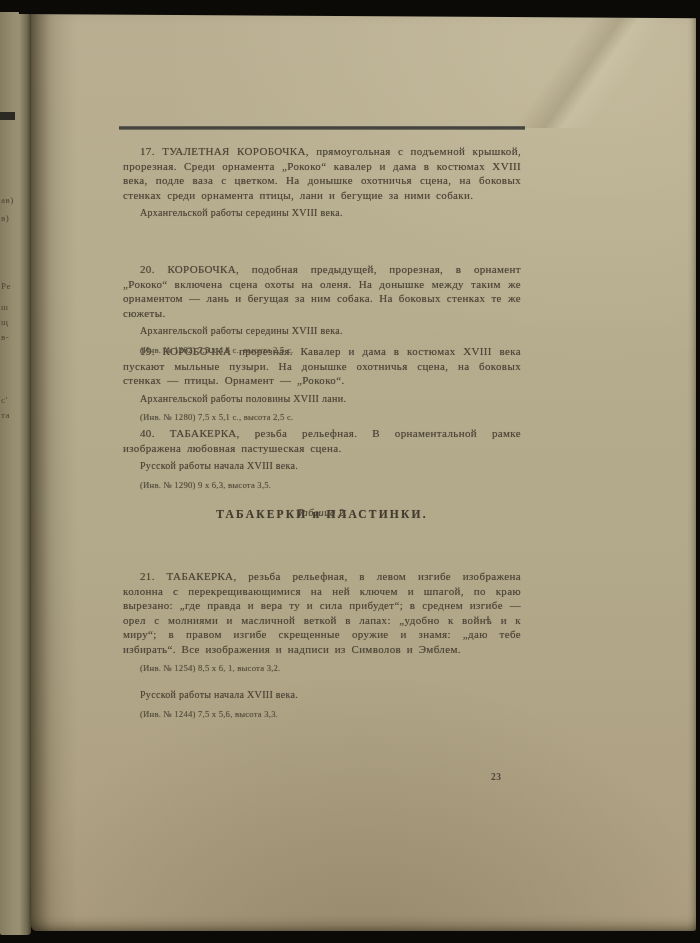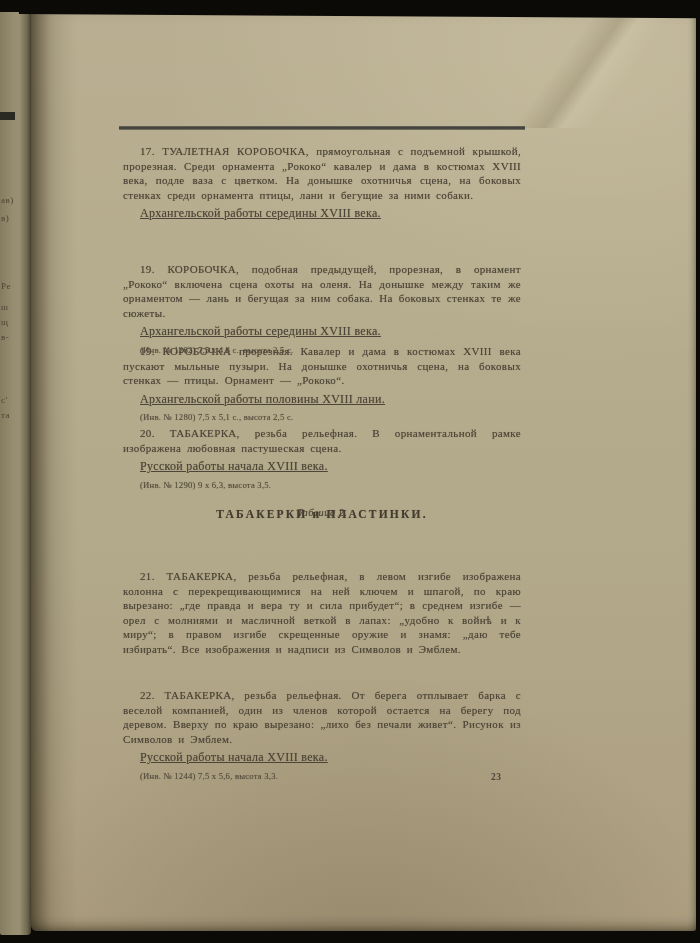--- a/index.html
+++ b/index.html
@@ -56,23 +56,22 @@
     color:#4d4537;
     filter:blur(.32px);
     text-shadow:0 0 .7px rgba(77,69,55,.55);
   }
   .entry p{margin:4px;}
   .entry .main{
     font-size:11px;line-height:14.6px;text-align:justify;text-indent:17px;
     letter-spacing:.35px;word-spacing:2.6px;
   }
   .entry .attr{
-    font-size:12px;line-height:14.6px;text-indent:17px;margin-top:4px;
+    font-size:10px;line-height:14.6px;text-indent:17px;margin-top:4px;
     letter-spacing:.3px;
-    text-decoration:underline;
   }
   .entry .inv{
     font-size:8.7px;line-height:14px;text-indent:17px;margin-top:1px;
     color:#57503f;letter-spacing:.2px;
   }
   .tablica{
     margin:0;text-align:center;font-style:italic;font-size:10.5px;
     letter-spacing:.4px;
   }
   .sec-title{
@@ -103,51 +102,51 @@
   <div class="crease"></div>
 
   <div class="rule"></div>
 
   <section class="txtblock entry" style="top:132px">
     <p class="main">17. ТУАЛЕТНАЯ КОРОБОЧКА, прямоугольная с подъемной крышкой, прорезная. Среди орнамента „Рококо“ кавалер и дама в костюмах XVIII века, подле ваза с цветком. На донышке охотничья сцена, на боковых стенках среди орнамента птицы, лани и бегущие за ними собаки.</p>
     <p class="attr">Архангельской работы середины XVIII века.</p>
   </section>
 
   <section class="txtblock entry" style="top:250px">
-    <p class="main">19. КОРОБОЧКА, подобная предыдущей, прорезная, в орнамент „Рококо“ включена сцена охоты на оленя. На донышке между таким же орнаментом — лань и бегущая за ним собака. На боковых стенках те же сюжеты.</p>
+    <p class="main">20. КОРОБОЧКА, подобная предыдущей, прорезная, в орнамент „Рококо“ включена сцена охоты на оленя. На донышке между таким же орнаментом — лань и бегущая за ним собака. На боковых стенках те же сюжеты.</p>
     <p class="attr">Архангельской работы середины XVIII века.</p>
     <p class="inv">(Инв. № 1262) 7,5 х 4,8 с., высота 2,5 с.</p>
   </section>
 
   <section class="txtblock entry" style="top:332px">
     <p class="main">19. КОРОБОЧКА прорезная. Кавалер и дама в костюмах XVIII века пускают мыльные пузыри. На донышке охотничья сцена, на боковых стенках — птицы. Орнамент — „Рококо“.</p>
     <p class="attr">Архангельской работы половины XVIII лани.</p>
     <p class="inv">(Инв. № 1280) 7,5 х 5,1 с., высота 2,5 с.</p>
   </section>
 
   <section class="txtblock entry" style="top:414px">
-    <p class="main">20. ТАБАКЕРКА, резьба рельефная. В орнаментальной рамке изображена любовная пастушеская сцена.</p>
+    <p class="main">40. ТАБАКЕРКА, резьба рельефная. В орнаментальной рамке изображена любовная пастушеская сцена.</p>
     <p class="attr">Русской работы начала XVIII века.</p>
     <p class="inv">(Инв. № 1290) 9 х 6,3, высота 3,5.</p>
   </section>
 
   <div class="txtblock" style="top:499px">
     <p class="tablica">Таблица 2.</p>
   </div>
 
   <div class="txtblock" style="top:500px">
     <h2 class="sec-title">ТАБАКЕРКИ и ПЛАСТИНКИ.</h2>
   </div>
 
   <section class="txtblock entry" style="top:557px">
     <p class="main">21. ТАБАКЕРКА, резьба рельефная, в левом изгибе изображена колонна с перекрещивающимися на ней ключем и шпагой, по краю вырезано: „где правда и вера ту и сила прибудет“; в среднем изгибе — орел с молниями и масличной веткой в лапах: „удобно к войнѣ и к миру“; в правом изгибе скрещенные оружие и знамя: „даю тебе избирать“. Все изображения и надписи из Символов и Эмблем.</p>
+    <p class="inv">(Инв. № 1254) 8,5 х 6, 1, высота 3,2.</p>
   </section>
 
   <section class="txtblock entry" style="top:676px">
-    <p class="main">22. ТАБАКЕРКА, резьба рельефная. От берега отплывает барка с веселой компанией, один из членов которой остается на берегу под деревом. Вверху по краю вырезано: „лихо без печали живет“. Рисунок из Символов и Эмблем.</p>
     <p class="attr">Русской работы начала XVIII века.</p>
     <p class="inv">(Инв. № 1244) 7,5 х 5,6, высота 3,3.</p>
   </section>
 
   <div class="pagenum">23</div>
 
   <div class="top-sag"></div>
 </div>
 
 </body></html>

